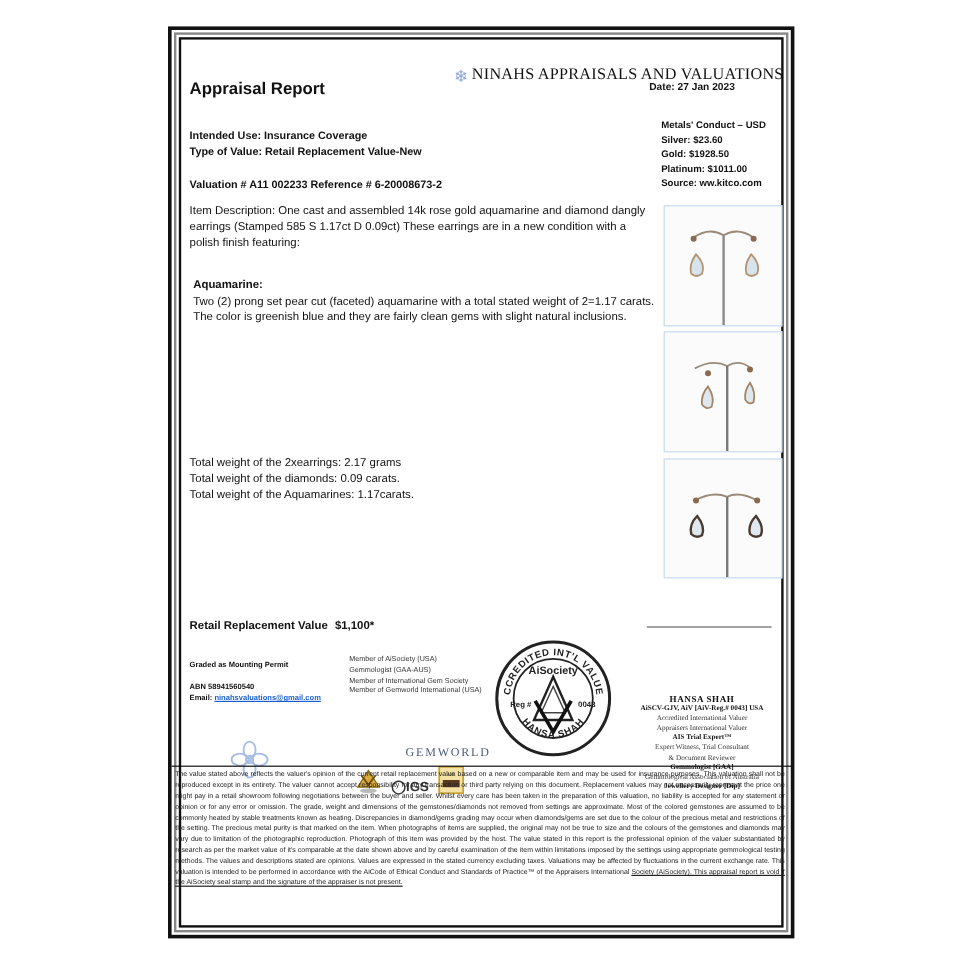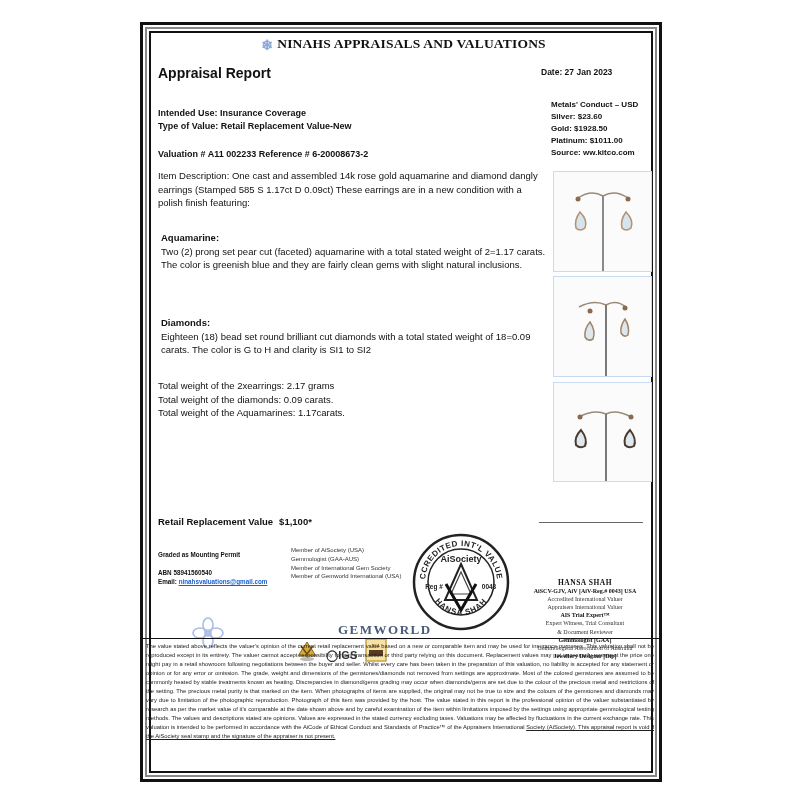--- a/index.html
+++ b/index.html
@@ -1,21 +1,21 @@
 <!DOCTYPE html>
 <html><head>
 <meta charset="utf-8">
 <style>
   html, body { margin: 0; padding: 0; background: #ffffff; }
   body { width: 800px; height: 800px; position: relative; overflow: hidden; font-family: "Liberation Sans", sans-serif; color: #111; }
   .frame-outer { position: absolute; left: 140px; top: 22px; width: 522px; height: 760px; border: 3px solid #111; box-sizing: border-box; }
   .frame-mid { position: absolute; left: 2px; top: 2px; right: 2px; bottom: 2px; border: 2px solid #888; box-sizing: border-box; }
   .frame-inner { position: absolute; left: 2px; top: 2px; right: 2px; bottom: 2px; border: 2px solid #111; box-sizing: border-box; background: #fff; }
   .page { position: absolute; left: 153px; top: 30px; width: 500px; height: 745px; }
-  .title-row { position: absolute; left: 0; top: 6px; width: 500px; text-align: center; font-family: "Liberation Serif", serif; font-weight: bold; font-size: 13.5px; letter-spacing: 0.2px; }
+  .title-row { position: absolute; left: 0; top: 24px; width: 500px; text-align: right; font-family: "Liberation Serif", serif; font-weight: normal; font-size: 13.5px; letter-spacing: 0.2px; }
   .logo-icon { display: inline-block; width: 14px; height: 14px; vertical-align: -2px; margin-right: 3px; color: #8aa6d6; font-size: 14px; line-height: 14px; }
   .report-title { position: absolute; left: 5px; top: 35px; font-weight: bold; font-size: 14px; }
   .date { position: absolute; left: 388px; top: 37px; font-weight: bold; font-size: 8.5px; }
   .intended { position: absolute; left: 5px; top: 77px; font-weight: bold; font-size: 9px; line-height: 13px; }
   .metals { position: absolute; left: 398px; top: 69px; font-weight: bold; font-size: 8px; line-height: 12px; }
   .valuation { position: absolute; left: 5px; top: 119px; font-weight: bold; font-size: 9px; }
   .desc { position: absolute; left: 5px; top: 139px; width: 385px; font-size: 9.5px; line-height: 13.5px; }
   .desc b { font-weight: normal; }
   .section { position: absolute; left: 8px; width: 385px; font-size: 9.5px; line-height: 13.5px; }
   .section .hdr { font-weight: bold; }
@@ -23,21 +23,21 @@
   .diam { top: 286px; }
   .totals { position: absolute; left: 5px; top: 349px; font-size: 9.5px; line-height: 13.5px; }
   .photo { position: absolute; left: 400px; width: 99px; border: 1px solid #c9dbf2; box-sizing: border-box; background: #fbfbfb; }
   .photo svg { display: block; }
   .retail { position: absolute; left: 5px; top: 486px; font-weight: bold; font-size: 9.5px; }
   .retail .amt { margin-left: 6px; }
   .sig-line { position: absolute; left: 386px; top: 492px; width: 104px; height: 1px; background: #666; }
   .left-info { position: absolute; left: 5px; top: 520px; font-weight: bold; font-size: 6.3px; line-height: 9px; }
   .left-info .email-link { color: #1a5fd0; text-decoration: underline; }
   .members { position: absolute; left: 138px; top: 516px; font-size: 6px; line-height: 8.8px; color: #333; }
-  .gemworld { position: absolute; left: 153px; top: 592px; font-family: "Liberation Serif", serif; font-size: 13px; letter-spacing: 1.5px; color: #4a5a7a; font-weight: bold; padding-left: 32px; }
+  .gemworld { position: absolute; left: 153px; top: 592px; font-family: "Liberation Serif", serif; font-size: 10px; letter-spacing: 1.5px; color: #4a5a7a; font-weight: normal; padding-left: 32px; }
   .badge-row { position: absolute; left: 143px; top: 606px; height: 26px; display: flex; align-items: flex-end; gap: 8px; }
   .igs { font-weight: bold; font-size: 11px; color: #333; }
   .seal { position: absolute; left: 258px; top: 502px; }
   .appraiser { position: absolute; left: 362px; top: 549px; width: 140px; text-align: center; font-family: "Liberation Serif", serif; font-size: 6px; line-height: 8.1px; color: #333; }
   .appraiser .name { font-weight: bold; font-size: 7.5px; letter-spacing: 0.5px; color: #111; }
   .appraiser .b { font-weight: bold; color: #111; }
   .flower { position: absolute; left: 38px; top: 586px; }
   .disclaimer-box { position: absolute; left: -10px; top: 608px; width: 517px; height: 138px; border-top: 1px solid #111; }
   .disclaimer { position: absolute; left: 3px; top: 3px; width: 508px; font-size: 5.8px; line-height: 9px; text-align: justify; color: #222; }
   .disclaimer .ul { text-decoration: underline; }
@@ -77,24 +77,20 @@
 
   <div class="desc">
     <b>Item Description</b><span>: One cast and assembled 14k rose gold aquamarine and diamond dangly earrings (Stamped 585 S 1.17ct D 0.09ct) These earrings are in a new condition with a polish finish featuring:</span>
   </div>
 
   <div class="section aqua">
     <div class="hdr">Aquamarine:</div>
     <div>Two (2) prong set pear cut (faceted) aquamarine with a total stated weight of 2=1.17 carats. The color is greenish blue and they are fairly clean gems with slight natural inclusions.</div>
   </div>
 
-  <div class="section diam">
-    <div class="hdr">Diamonds:</div>
-    <div>Eighteen (18) bead set round brilliant cut diamonds with a total stated weight of 18=0.09 carats. The color is G to H and clarity is SI1 to SI2</div>
-  </div>
 
   <div class="totals">
     <div>Total weight of the 2xearrings: 2.17 grams</div>
     <div>Total weight of the diamonds: 0.09 carats.</div>
     <div>Total weight of the Aquamarines: 1.17carats.</div>
   </div>
 
   <div class="photo" style="top:141px;height:101px;">
     <svg width="97" height="99" viewBox="0 0 97 99">
       <path d="M24 26 Q37 17 49 24 Q61 17 74 26" stroke="#9a8a78" stroke-width="1.5" fill="none"></path>

